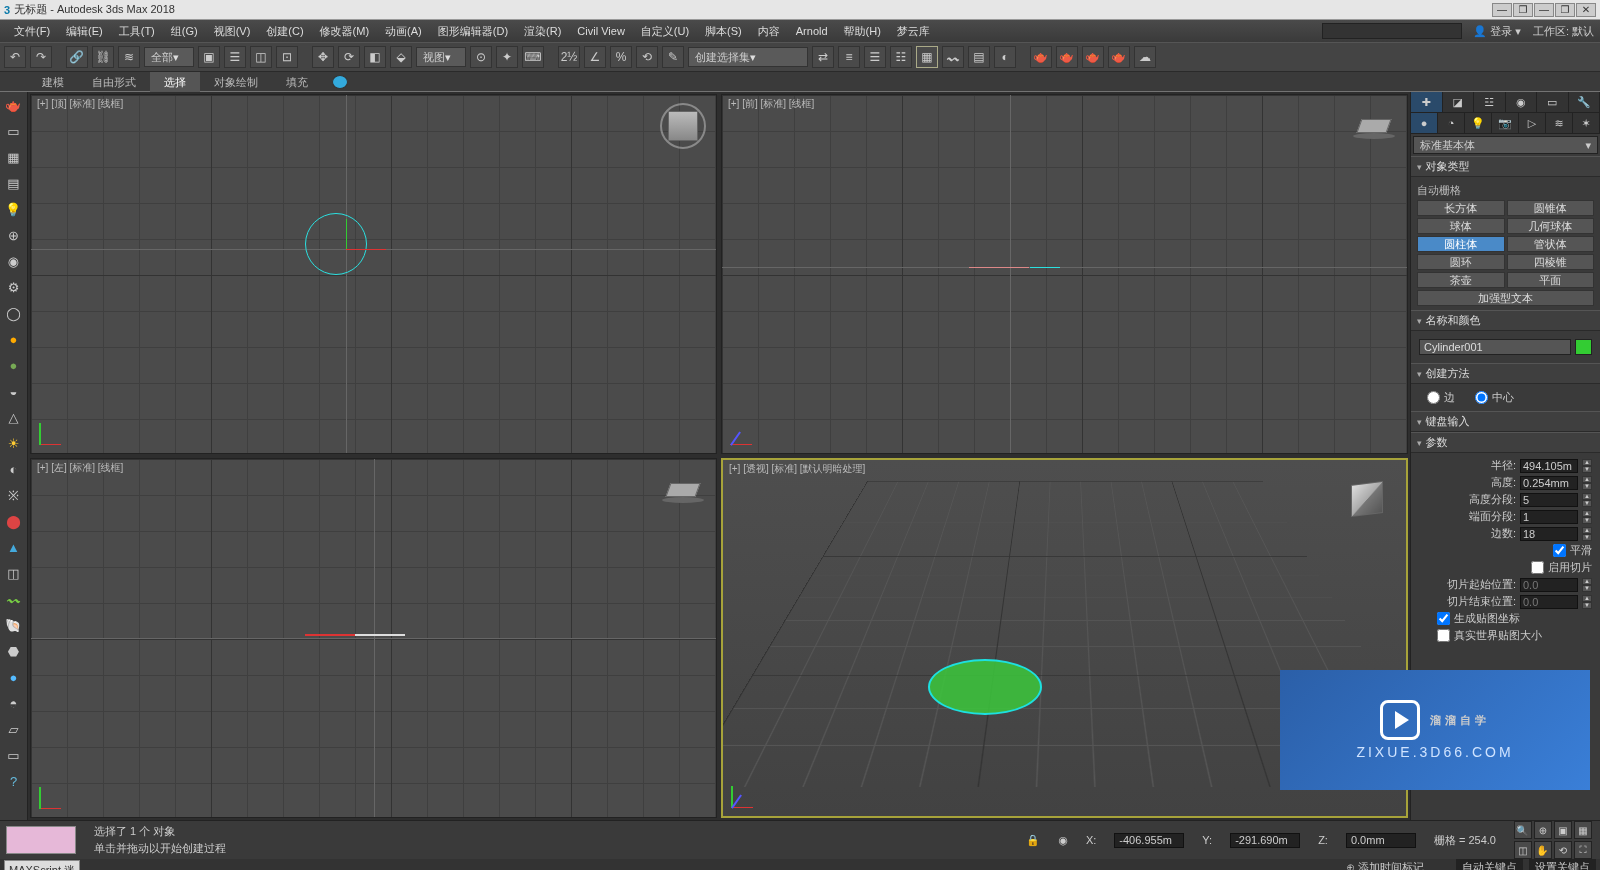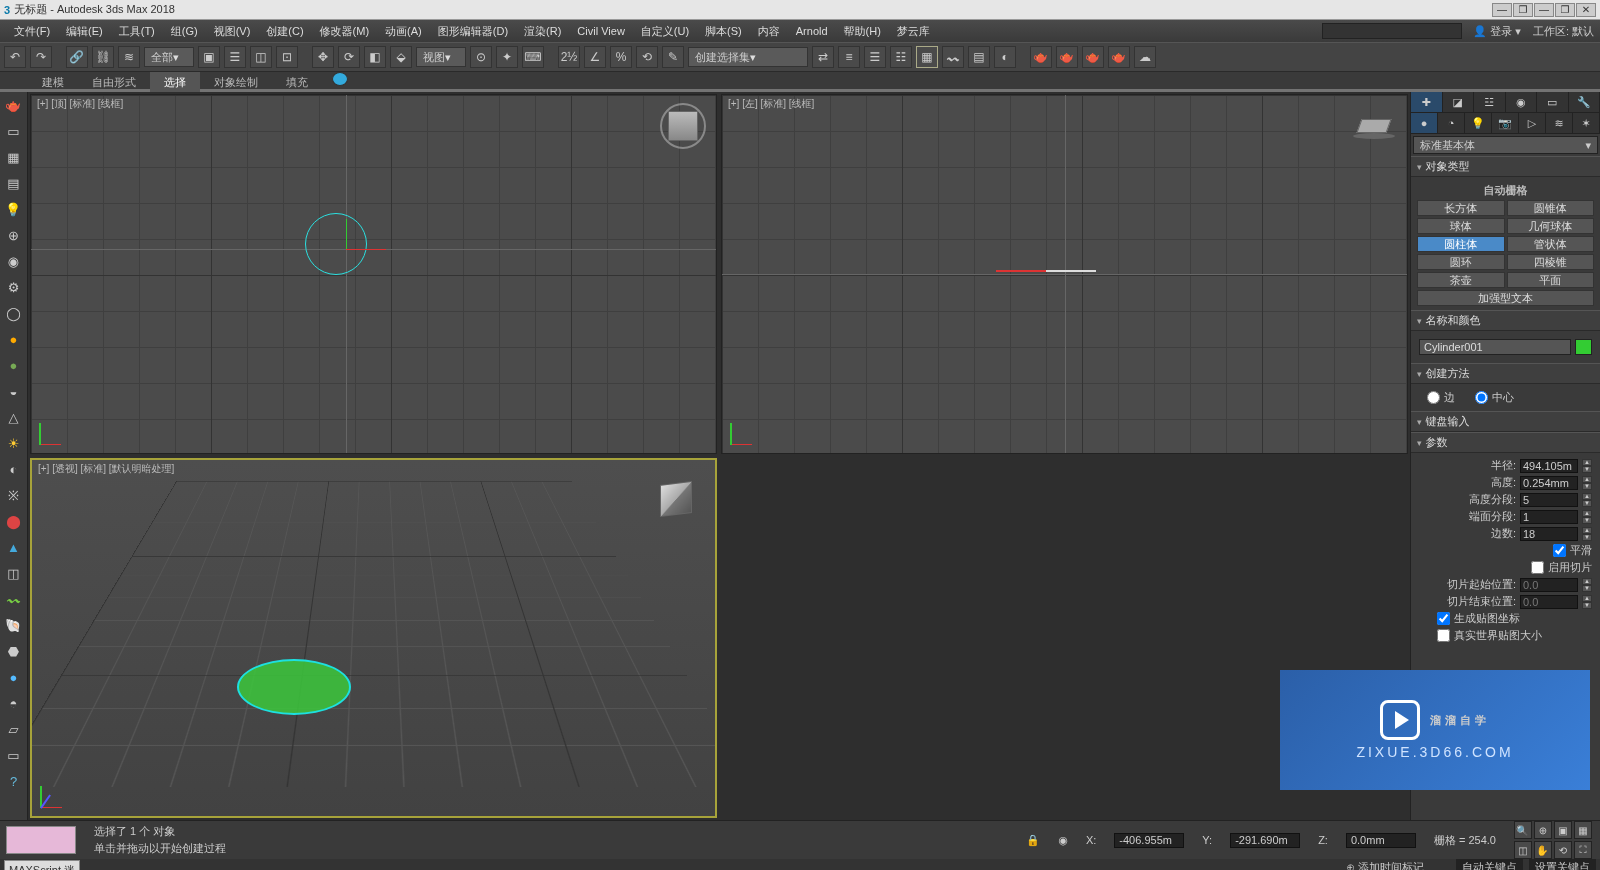--- a/index.html
+++ b/index.html
@@ -17,21 +17,21 @@
 .menubar .login { color:#ccc; }
 .menubar .workspace { color:#ccc; }
 
 .toolbar { background:#444; height:30px; border-top:1px solid #555; border-bottom:1px solid #2a2a2a; display:flex; align-items:center; padding:0 4px; gap:4px; }
 .tbtn { width:22px; height:22px; background:#4a4a4a; border:1px solid #333; display:flex; align-items:center; justify-content:center; font-size:12px; cursor:pointer; color:#ccc; }
 .tbtn.y { border-color:#aa8; }
 .tsep { width:6px; }
 .tcombo { background:#5a5a5a; border:1px solid #333; height:20px; padding:0 6px; min-width:50px; color:#ddd; display:flex; align-items:center; }
 .tcombo.sm { min-width:120px; }
 
-.ribbon { background:#3a3a3a; height:20px; display:flex; align-items:flex-start; border-bottom:3px solid #737373; }
+.ribbon { background:#3a3a3a; height:20px; display:flex; align-items:center; border-bottom:1px solid #737373; }
 .ribbon .rtab { padding:0 14px; height:20px; line-height:20px; color:#bbb; cursor:pointer; }
 .ribbon .rtab.active { background:#555; color:#fff; }
 
 .main { display:flex; height: calc(870px - 20px - 22px - 30px - 20px - 50px); }
 .lefttools { width:28px; background:#3c3c3c; border-right:1px solid #222; display:flex; flex-direction:column; align-items:center; padding:2px 0; gap:4px; }
 .lefttools .lt { width:22px; height:22px; display:flex; align-items:center; justify-content:center; cursor:pointer; font-size:13px; }
 
 .viewports { flex:1; position:relative; background:#2e2e2e; padding:2px; display:grid; grid-template-columns:1fr 1fr; grid-template-rows:1fr 1fr; gap:4px; }
 .vp { background:#4b4b4b; position:relative; border:1px solid #222; overflow:hidden; }
 .vp.active { border:2px solid #a7a33a; }
@@ -63,21 +63,21 @@
 .cmdtabs .ct { flex:1; height:20px; display:flex; align-items:center; justify-content:center; border-right:1px solid #222; cursor:pointer; }
 .cmdtabs .ct.active { background:#2a4a6a; }
 .cmdtabs2 { display:flex; background:#333; border-bottom:1px solid #222; }
 .cmdtabs2 .ct { flex:1; height:20px; display:flex; align-items:center; justify-content:center; border-right:1px solid #222; cursor:pointer; }
 .cmdtabs2 .ct.active { background:#2a4a6a; }
 .cpcombo { margin:2px; background:#555; border:1px solid #222; height:18px; padding:0 6px; display:flex; align-items:center; color:#ddd; }
 .rollout { border-top:1px solid #555; }
 .rollhead { background:#3f3f3f; padding:2px 6px; color:#ddd; font-size:11px; border-bottom:1px solid #2a2a2a; display:flex; align-items:center; cursor:pointer; }
 .rollhead::before { content:"▾"; margin-right:4px; font-size:9px; color:#aaa; }
 .rollbody { padding:4px 6px; }
-.autogrid { text-align:center; padding:2px 0; color:#bbb;font-weight:bold; }
+.autogrid { text-align:left; padding:2px 0; color:#bbb; }
 .primgrid { display:grid; grid-template-columns:1fr 1fr; gap:2px; }
 .primbtn { background:#555; border:1px solid #333; height:16px; text-align:center; line-height:15px; color:#ddd; cursor:pointer; font-size:11px; }
 .primbtn.active { background:#4a8ac8; color:#fff; }
 .namecolor { display:flex; gap:4px; align-items:center; margin:4px 2px; }
 .namecolor input { flex:1; background:#555; border:1px solid #222; height:16px; padding:0 4px; color:#ddd; }
 .namecolor .sw { width:18px; height:16px; background:#3c3; border:1px solid #222; cursor:pointer; }
 .radio-row { display:flex; gap:20px; padding:2px 10px; color:#ccc; }
 .radio-row label { display:flex; align-items:center; gap:4px; }
 .spinrow { display:flex; align-items:center; justify-content:flex-end; gap:4px; padding:1px 2px; }
 .spinrow .lbl { color:#ccc; }
@@ -263,20 +263,36 @@
       <div class="axis-mini" style="left:46%; top:43%">
         <div class="arx"></div>
           <div class="ary" style="top:-30px"></div>
       </div>
       <div class="gizmo">
           <div class="xr"></div>
           <div class="yg"></div>
         </div>
     </div>
 
+    <div class="vp">
+      <div class="grid maj"></div>
+      <div class="axis-x" style="top:48%"></div>
+      <div class="axis-y" style="left:42%"></div>
+      <div class="label">[+] [前] [标准] [线框]</div>
+      <div class="cube flat" style="top:8px">
+          <div class="c"></div>
+          <div class="base"></div>
+        </div>
+      <div style="position:absolute; left:36%; top:48%; width:60px; height:1px; background:#d88"></div>
+      <div style="position:absolute; left:45%; top:48%; width:30px; height:1px; background:#2be0e0"></div>
+      <div class="gizmo">
+          <div class="xr"></div>
+          <div class="zb"></div>
+        </div>
+    </div>
 
     <div class="vp">
       <div class="grid maj"></div>
       <div class="axis-x" style="top:50%"></div>
       <div class="axis-y" style="left:50%"></div>
       <div class="label">[+] [左] [标准] [线框]</div>
       <div class="cube flat" style="top:8px">
           <div class="c"></div>
           <div class="base"></div>
         </div>

